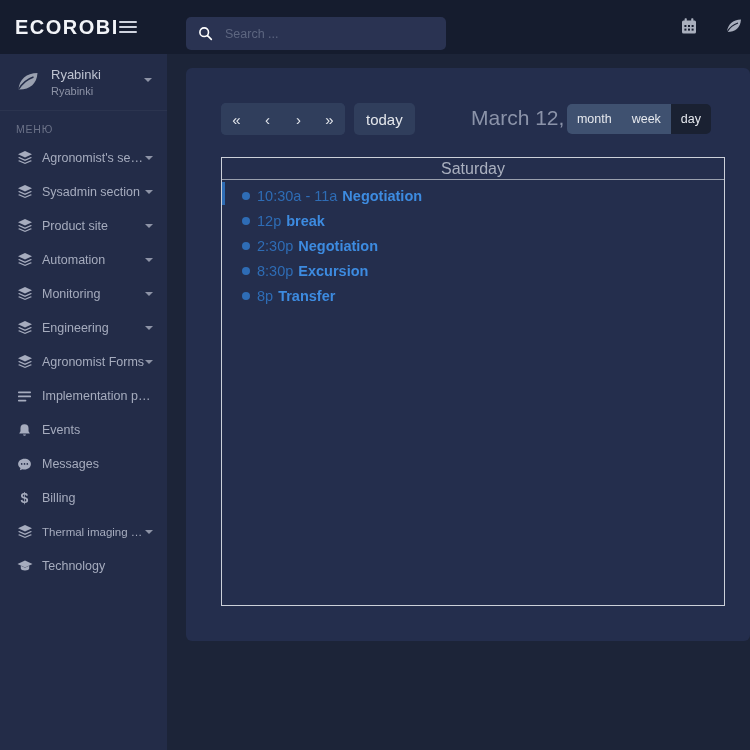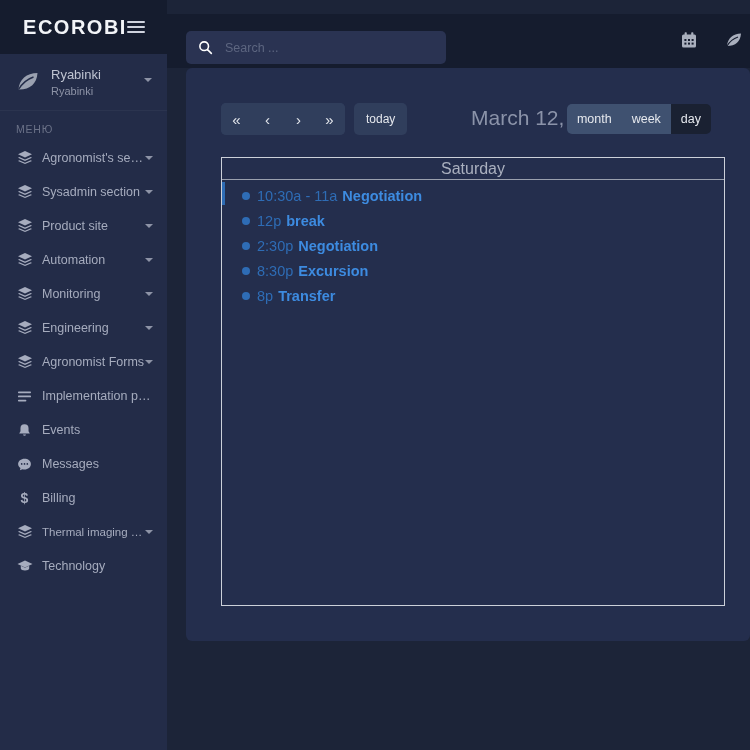--- a/index.html
+++ b/index.html
@@ -1,33 +1,33 @@
 <!DOCTYPE html>
 <html><head>
 <meta charset="utf-8">
 <style>
   html,body{margin:0;padding:0;background:#0e1426;}
   .page{position:relative;width:750px;height:750px;background:#1c2438;
         font-family:"Liberation Sans","DejaVu Sans",sans-serif;overflow:hidden;}
 
   
-  .topbar{position:absolute;left:0;top:0;width:750px;height:54px;background:#151c2e;margin-top:14px;}
+  .topbar{position:absolute;left:0;top:0;width:750px;height:54px;background:#151c2e;}
   .search{position:absolute;left:186px;top:17px;width:260px;height:33px;background:#2a3352;
           border-radius:5px;display:flex;align-items:center;padding:0 12px;box-sizing:border-box;}
   .search svg{flex:none;margin-right:10px;}
   .search input{background:transparent;border:none;outline:none;color:#c6cbd8;
           font-size:12.5px;width:100%;font-family:inherit;}
   .search input::placeholder{color:#5d6680;}
   .topbar-icons{position:absolute;right:6px;top:16px;display:flex;gap:25px;align-items:center;}
   .tb-icon{width:20px;height:20px;color:#a9afbd;cursor:pointer;}
 
   
   .sidebar{position:absolute;left:0;top:0;width:167px;height:750px;background:#232c48;z-index:3;}
   .sidebar-header{height:54px;background:#151c2e;display:flex;align-items:center;
-          justify-content:center;padding:0 14px 0 15px;}
+          justify-content:flex-start;padding:0 14px 0 15px;}
   .brand{color:#f2f4f8;font-size:20px;font-weight:bold;letter-spacing:1.5px;}
   .hamburger{width:18px;cursor:pointer;padding:3px 0;}
   .hamburger i{display:block;height:2px;background:#cfd3de;margin:3px 0;border-radius:1px;}
 
   .user-block{display:flex;align-items:center;padding:13px 22px 13px 15px;position:relative;
           border-bottom:1px solid rgba(255,255,255,0.04);cursor:pointer;}
   .user-leaf{width:26px;height:26px;color:#9aa1b0;flex:none;}
   .user-names{margin-left:10px;}
   .user-name{font-size:13px;color:#bfc4d1;}
   .user-sub{font-size:11px;color:#8d93a6;margin-top:3px;}
@@ -48,21 +48,21 @@
   
   .card{position:absolute;left:186px;top:68px;width:564px;height:573px;
           background:#242e4d;border-radius:6px;}
 
   
   .fc-toolbar{position:absolute;left:35px;top:35px;right:23px;height:32px;}
   .btn-group{display:flex;float:left;background:#303e5c;border-radius:5px;overflow:hidden;}
   .nav-btn{width:31px;height:32px;display:flex;align-items:center;justify-content:center;
           color:#e4e7ec;font-size:15px;cursor:pointer;background:#303e5c;border:none;}
   .today-btn{float:left;margin-left:9px;height:32px;padding:0 12px;background:#303e5c;
-          border:none;border-radius:5px;color:#e4e7ec;font-size:12px;cursor:pointer;
+          border:none;border-radius:5px;color:#e4e7ec;font-size:15px;cursor:pointer;
           font-family:inherit;}
   .fc-title{position:absolute;left:250px;top:3px;font-size:21px;color:#8b93a9;font-weight:500;}
   .view-group{position:absolute;right:16px;top:1px;display:flex;border-radius:5px;overflow:hidden;}
   .view-btn{height:30px;padding:0 10px;display:flex;align-items:center;border:none;
           color:#e6e9ee;font-size:12.5px;cursor:pointer;background:#3f5170;font-family:inherit;}
   .view-btn.active{background:#1a2132;}
 
   
   .fc{position:absolute;left:35px;top:89px;width:504px;height:449px;
           border:1px solid #ccd0d9;box-sizing:border-box;}

